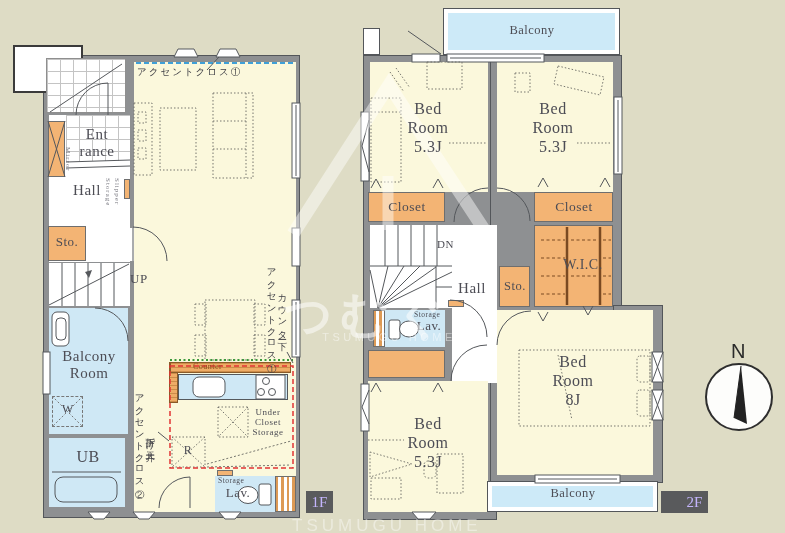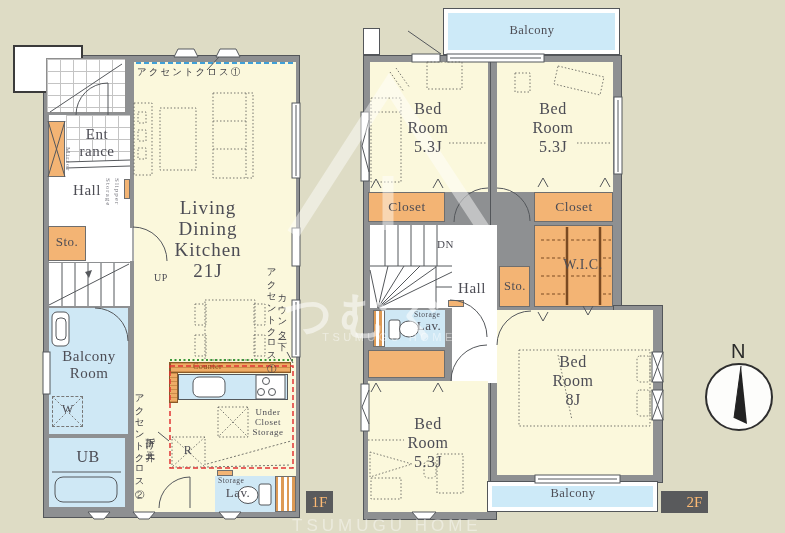--- a/index.html
+++ b/index.html
@@ -21,21 +21,21 @@
     0deg, rgba(140,80,20,.35) 0 1.5px, transparent 1.5px 4px);border:1px solid #8a5a28;}
   .balc{background:var(--c-balcony,#cdeaf8);border:1.5px solid #53565a;
     box-shadow:inset 0 0 0 4px #ffffff;}
   .dashedbox{border:1.5px dashed #777;background:transparent;}
   .lbl{position:absolute;color:#4d4d55;text-align:center;line-height:1.12;
     white-space:nowrap;letter-spacing:.5px;z-index:30;}
   .c{transform:translateX(-50%);}
   .v{writing-mode:vertical-rl;letter-spacing:1px;}
   .jp{font-size:9.5px;color:#3f3f45;}
   .tag{position:absolute;width:27px;height:22px;background:var(--c-tag,#595a5c);
-    color:#fdba74;font-size:15px;display:flex;align-items:center;justify-content:center;z-index:40;}
+    color:#c4b5fd;font-size:15px;display:flex;align-items:center;justify-content:center;z-index:40;}
   .wm{position:absolute;color:rgba(255,255,255,.52);z-index:50;
     font-family:"Liberation Sans","DejaVu Sans",sans-serif;}
   svg.overlay{position:absolute;left:0;top:0;z-index:20;}
   .zrooms{z-index:10;}
 </style>
 </head>
 <body>
 
 <div class="canvas">
 
@@ -217,33 +217,27 @@
 
   <div class="lbl jp" style="left:137px;top:67px;letter-spacing:2px;">アクセントクロス①</div>
   <div class="lbl c" style="left:97px;top:126px;font-size:15px;">
     <span>Ent</span><br>
     <span>rance</span>
   </div>
   <div class="lbl v" style="left:63px;top:147px;font-size:7px;color:#77777f;">Mirror</div>
   <div class="lbl c" style="left:87px;top:182px;font-size:15px;">Hall</div>
   <div class="lbl v" style="left:103px;top:170px;font-size:7px;color:#77777f;height:44px;white-space:normal;line-height:1.3;">Slipper Storage</div>
   <div class="lbl c" style="left:67px;top:235px;font-size:13px;">Sto.</div>
-  <div class="lbl" style="left:130px;top:272px;font-size:10px;padding-left:24px;">UP</div>
+  <div class="lbl" style="left:130px;top:272px;font-size:13px;">UP</div>
   <div class="lbl c" style="left:89px;top:348px;font-size:15px;">
     <span>Balcony</span><br>
     <span>Room</span>
   </div>
   <div class="lbl c" style="left:68px;top:403px;font-size:12px;">W</div>
   <div class="lbl c" style="left:88px;top:448px;font-size:16px;">UB</div>
-  <div class="lbl c" style="left:208px;top:197px;font-size:19px;line-height:21px;letter-spacing:1px;">
-    <span>Living</span><br>
-    <span>Dining</span><br>
-    <span>Kitchen</span><br>
-    <span>21J</span>
-  </div>
   <div class="lbl v jp" style="left:266px;top:262px;height:100px;">
     <span style="display:block;">カウンター下</span>
     <span style="display:block;">アクセントクロス①</span>
   </div>
   <div class="lbl v jp" style="left:134px;top:388px;height:100px;">
     <span style="display:block;">折下げ天井</span>
     <span style="display:block;">アクセントクロス②</span>
   </div>
   <div class="lbl" style="left:193px;top:363px;font-size:8px;color:#8a5020;">Counter</div>
   <div class="lbl c" style="left:268px;top:407px;font-size:9px;">

